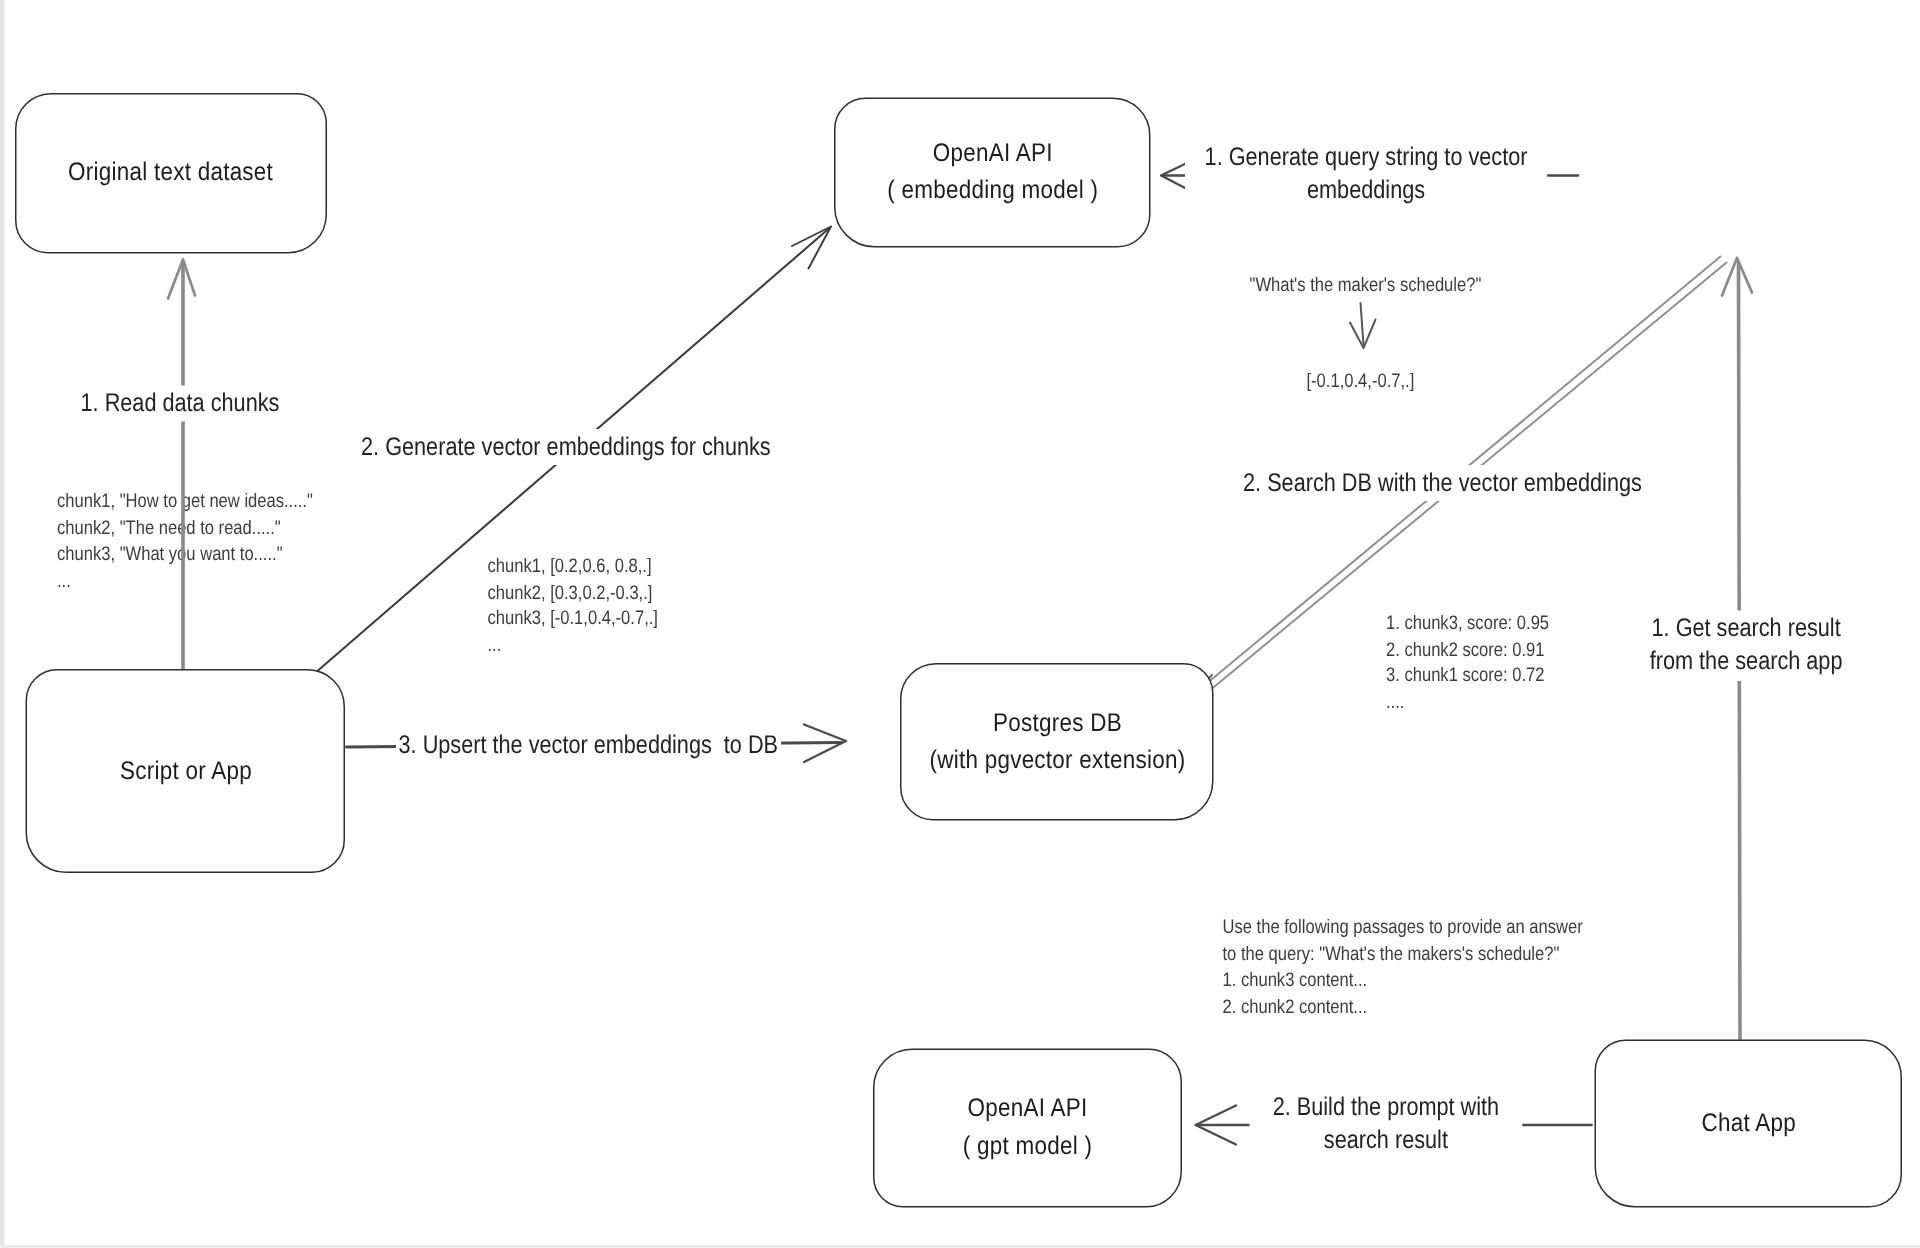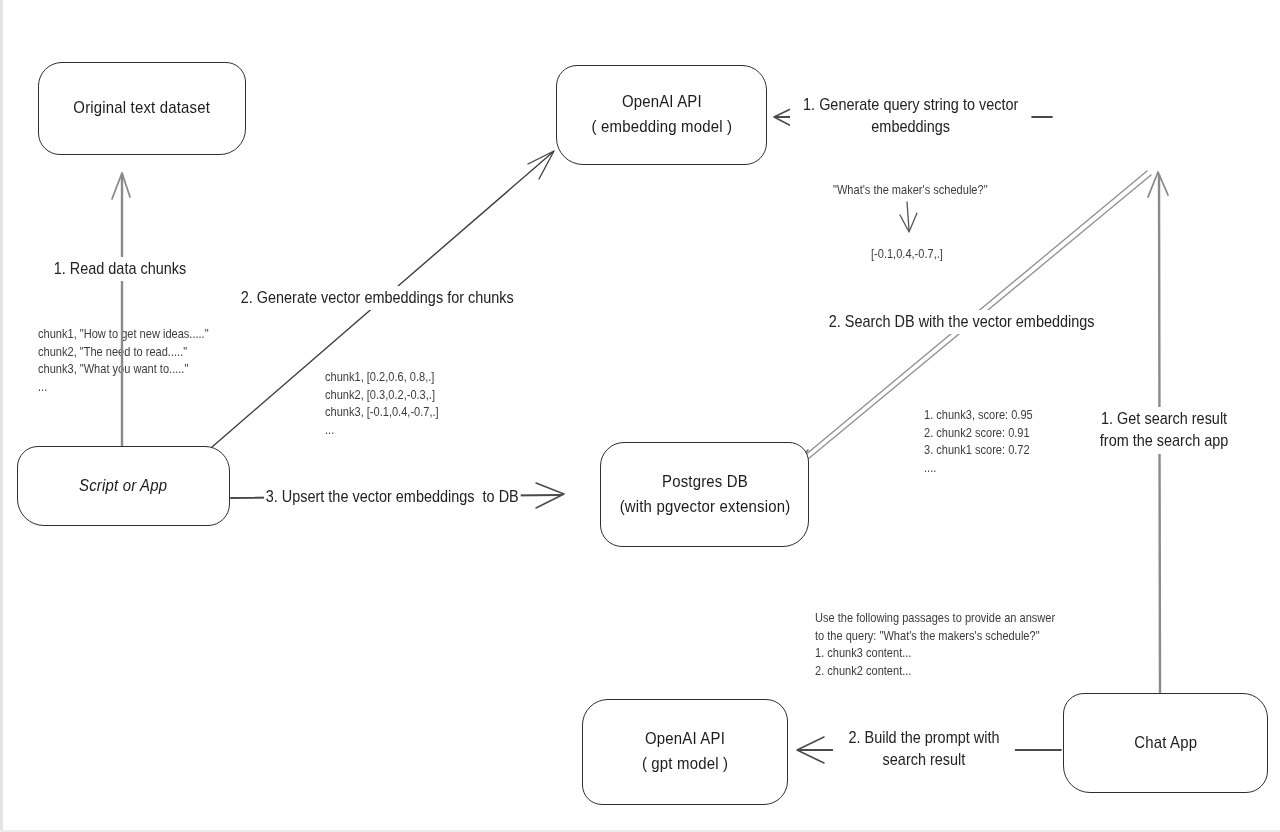--- a/index.html
+++ b/index.html
@@ -114,45 +114,45 @@
       <path d="M1061,750 L799,750" stroke-width="1.8"></path>
       <path d="M824,737 L797,750 M824,763 L797,750" stroke-width="1.5"></path>
     </g>
 
     <g stroke="#555555" fill="none" stroke-linecap="round">
       <path d="M907,202 L909,230" stroke-width="1.3"></path>
       <path d="M900,215 L909,232 M917,213 L909,232" stroke-width="1.3"></path>
     </g>
   </svg>
 
-  <div class="node r1" style="left:10px; top:62px; width:208px; height:93px;margin-left:28px;">
+  <div class="node r1" style="left:10px; top:62px; width:208px; height:107px;">
     <div class="node-label">Original text dataset</div>
   </div>
 
   <div class="node r2" style="left:556px; top:65px; width:211px; height:100px;">
     <div class="node-label">OpenAI API
 ( embedding model )</div>
   </div>
 
 
-  <div class="node r2" style="left:17px; top:446px; width:213px; height:80px;font-style:italic;">
+  <div class="node r2" style="left:17px; top:446px; width:213px; height:136px;">
     <div class="node-label">Script or App</div>
   </div>
 
   <div class="node r1" style="left:600px; top:442px; width:209px; height:105px;">
     <div class="node-label">Postgres DB
 (with pgvector extension)</div>
   </div>
 
   <div class="node r3" style="left:582px; top:699px; width:206px; height:106px;">
     <div class="node-label">OpenAI API
 ( gpt model )</div>
   </div>
 
-  <div class="node r2" style="left:1063px; top:693px; width:205px; height:100px;justify-content:center;">
+  <div class="node r2" style="left:1063px; top:693px; width:205px; height:112px;justify-content:center;">
     <div class="node-label">Chat App</div>
   </div>
 
   <div class="edge-label nowrap" style="left:52px; top:257px;">1. Read data chunks</div>
 
   <div class="edge-label nowrap" style="left:239px; top:286px;">2. Generate vector embeddings for chunks</div>
 
   <div class="edge-label nowrap" style="left:264px; top:485px;">3. Upsert the vector embeddings  to DB</div>
 
   <div class="edge-label centered" style="left:790px; top:93px; width:280px;">1. Generate query string to vector

